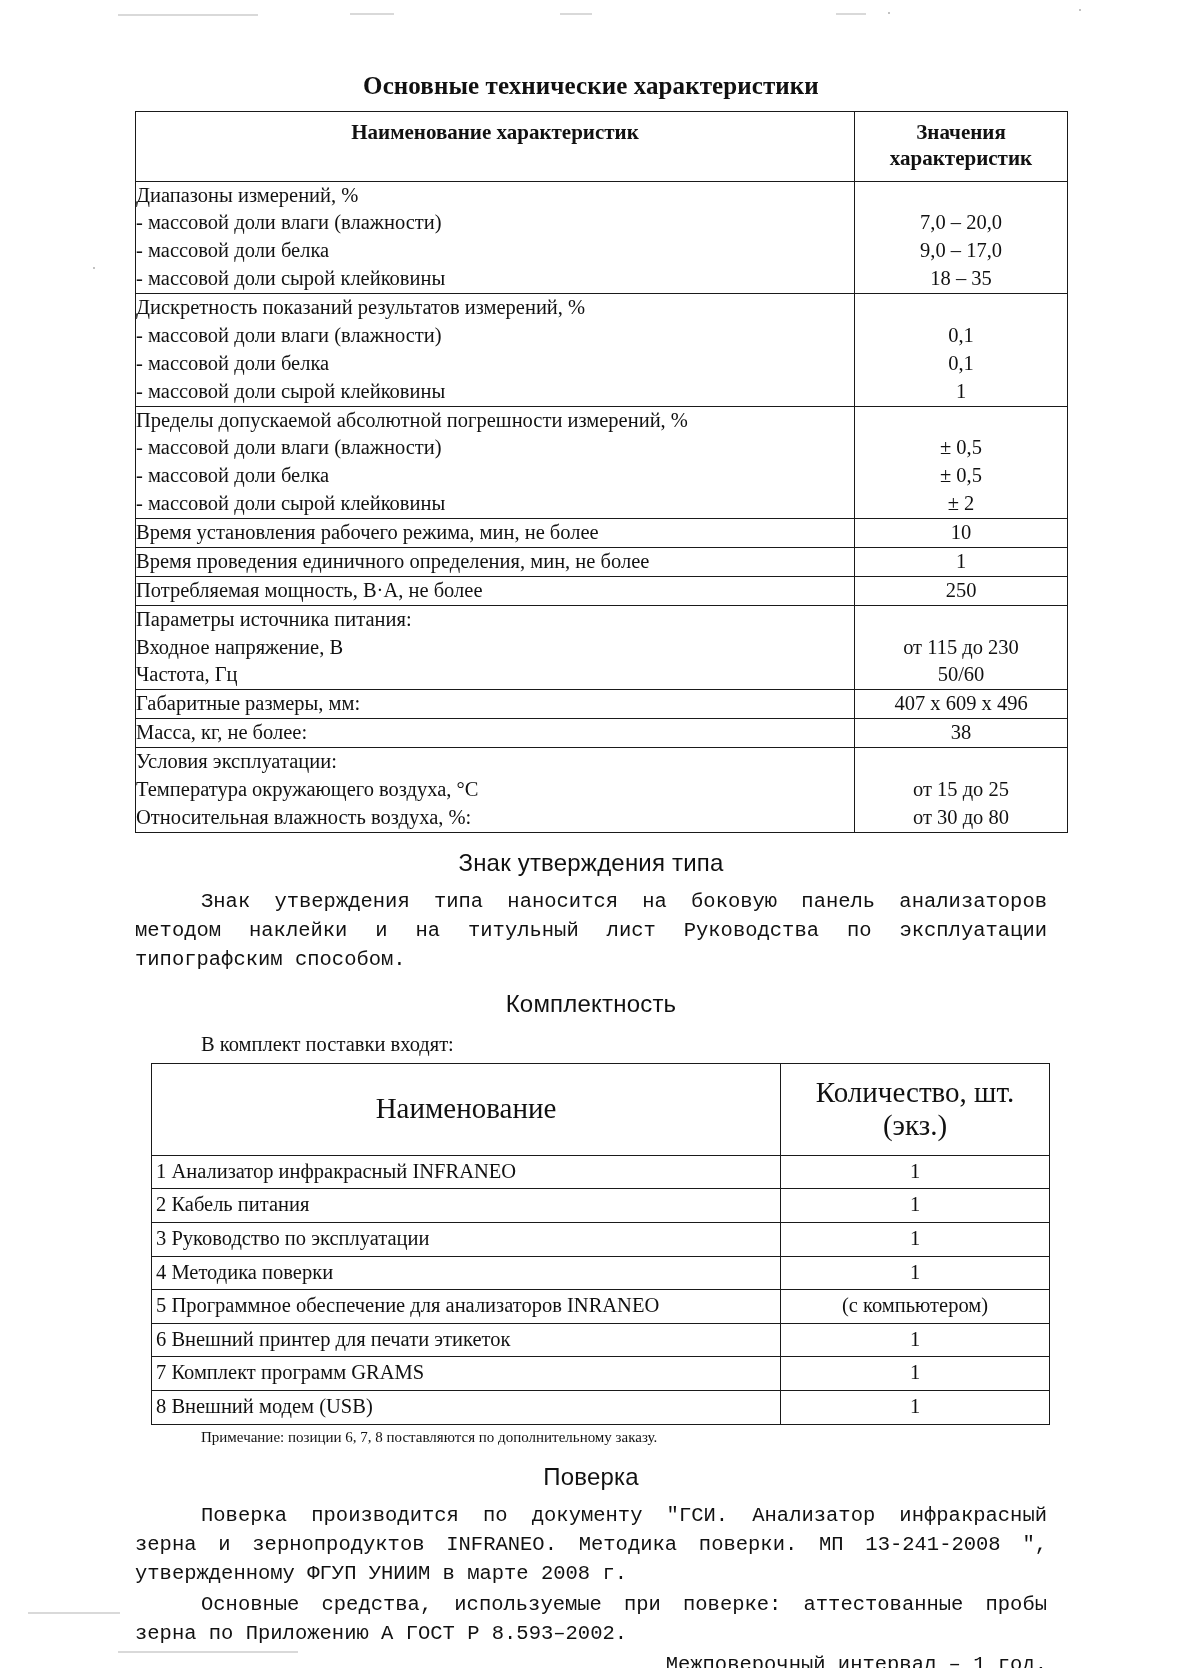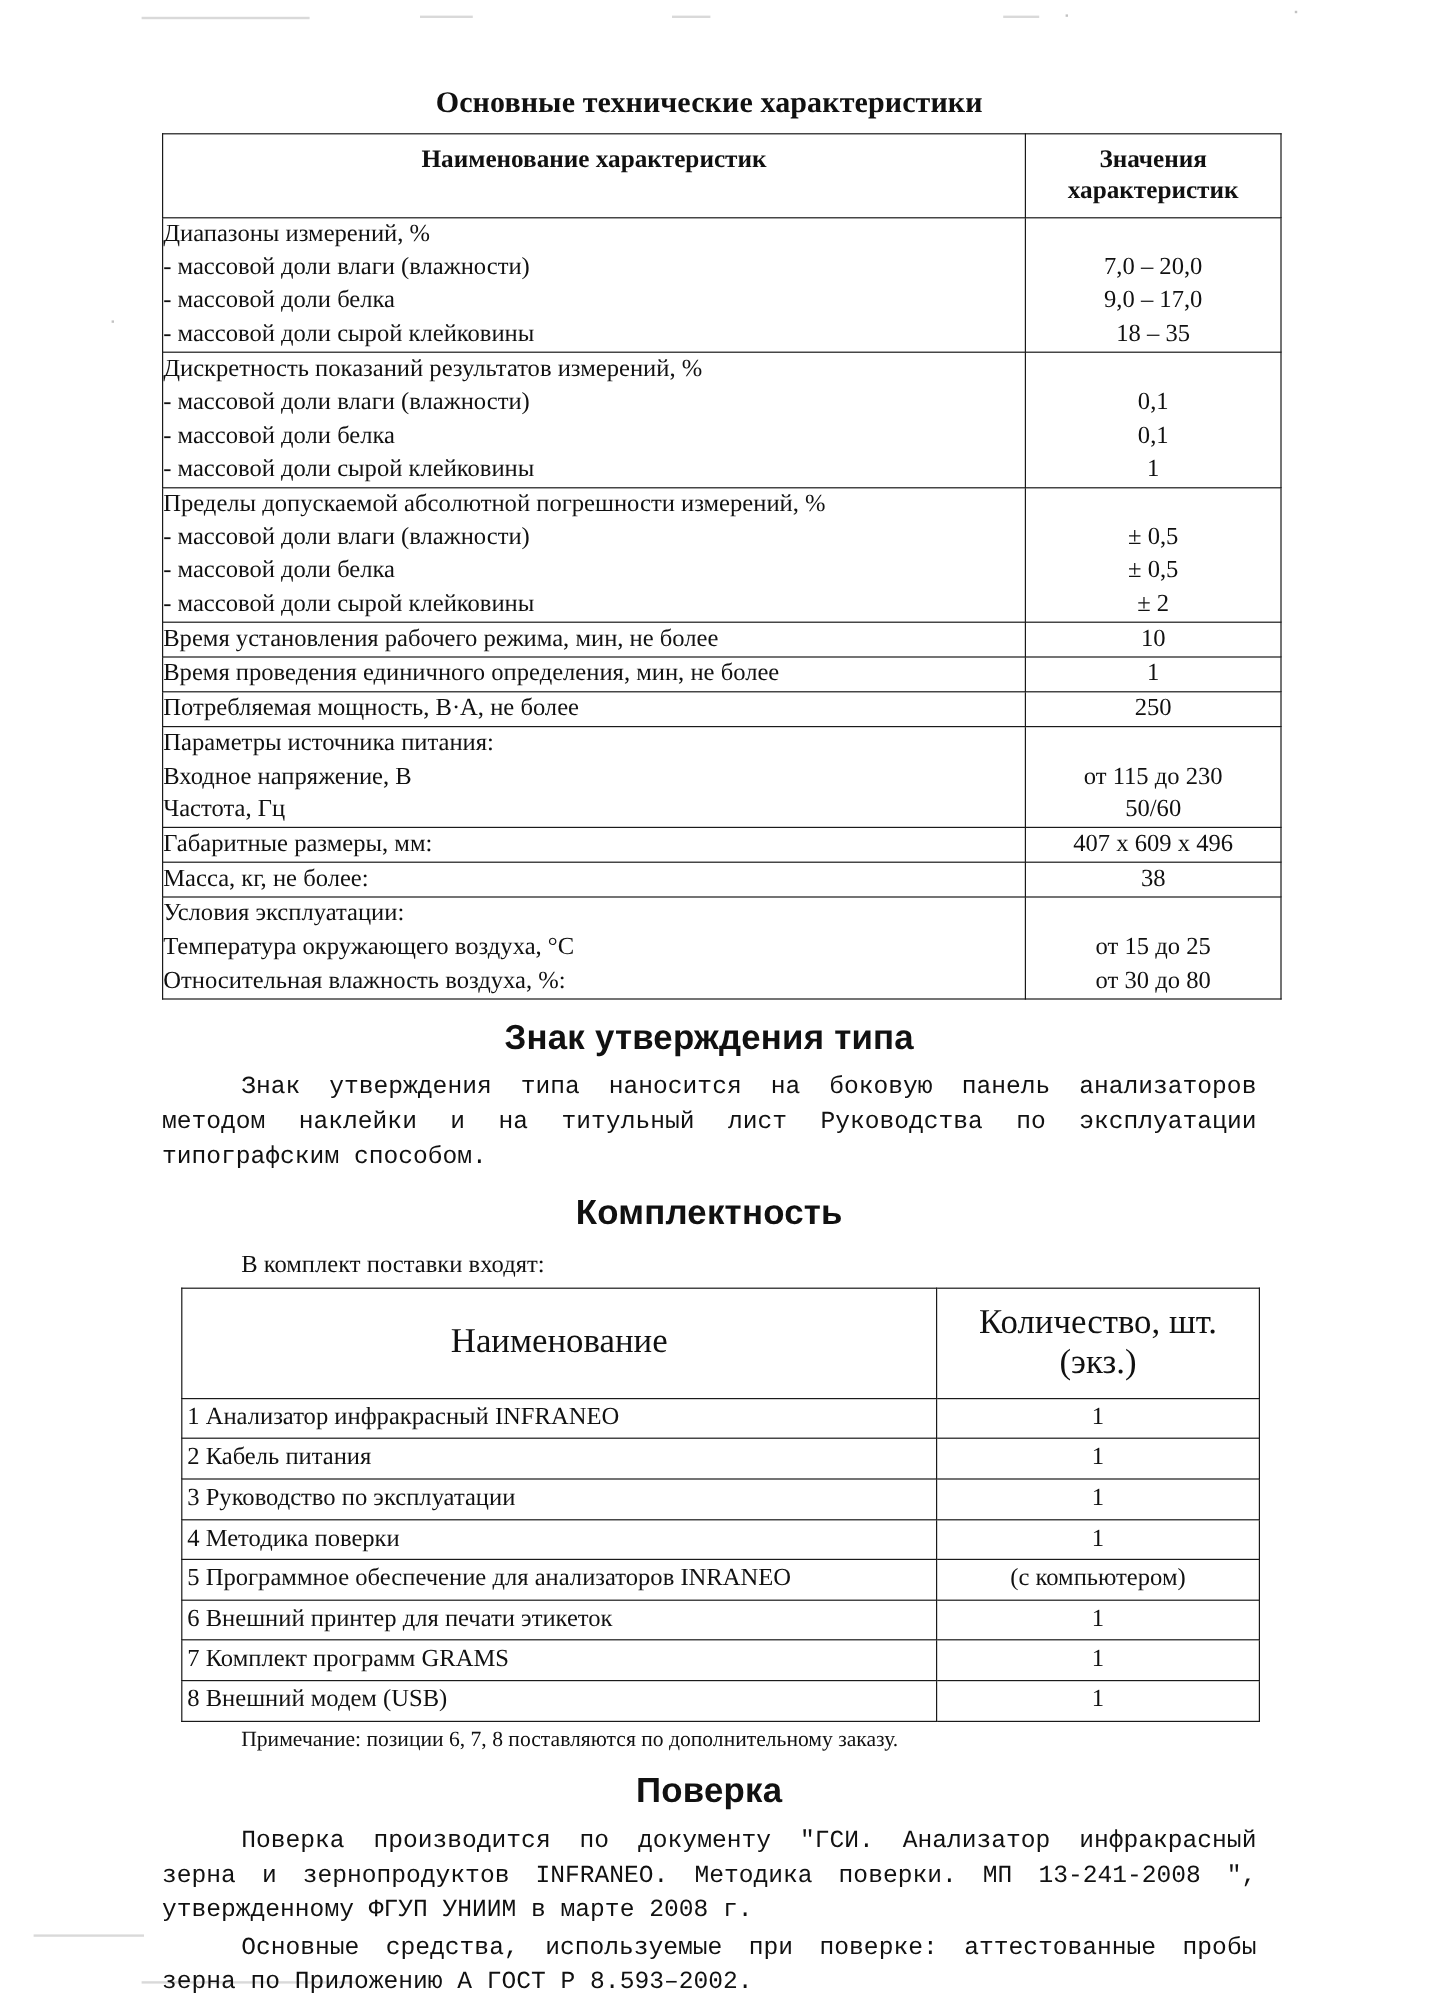--- a/index.html
+++ b/index.html
@@ -51,22 +51,22 @@
     font-family: "Liberation Serif", "DejaVu Serif", serif;
     font-size: 25px;
     font-weight: bold;
     text-align: center;
     margin: 0 0 11px 0;
     letter-spacing: .1px;
   }
 
   h2.section-head {
     font-family: "Liberation Sans", "DejaVu Sans", sans-serif;
-    font-size: 29px;
-    font-weight: bold;
+    font-size: 24px;
+    font-weight: normal;
     text-align: center;
     margin: 16px 0 10px 0;
     letter-spacing: .2px;
   }
 
   p.para {
     font-size: 20.5px;
     line-height: 1.42;
     margin: 0 0 2px 0;
     text-align: justify;
@@ -144,21 +144,21 @@
     padding: 3px 4px 4px 4px;
     line-height: 1.25;
   }
   table.kit td.k-qty {
     text-align: center;
     padding: 3px 4px 4px 4px;
     line-height: 1.25;
   }
 
   .note {
-    font-size: 18px;
+    font-size: 15px;
     margin: 4px 0 17px 0;
     text-indent: 66px;
   }
 </style>
 </head>
 <body>
 
 <div class="page">
 
   <div class="scan-artifact" style="left:118px; top:14px; width:140px;"></div>

